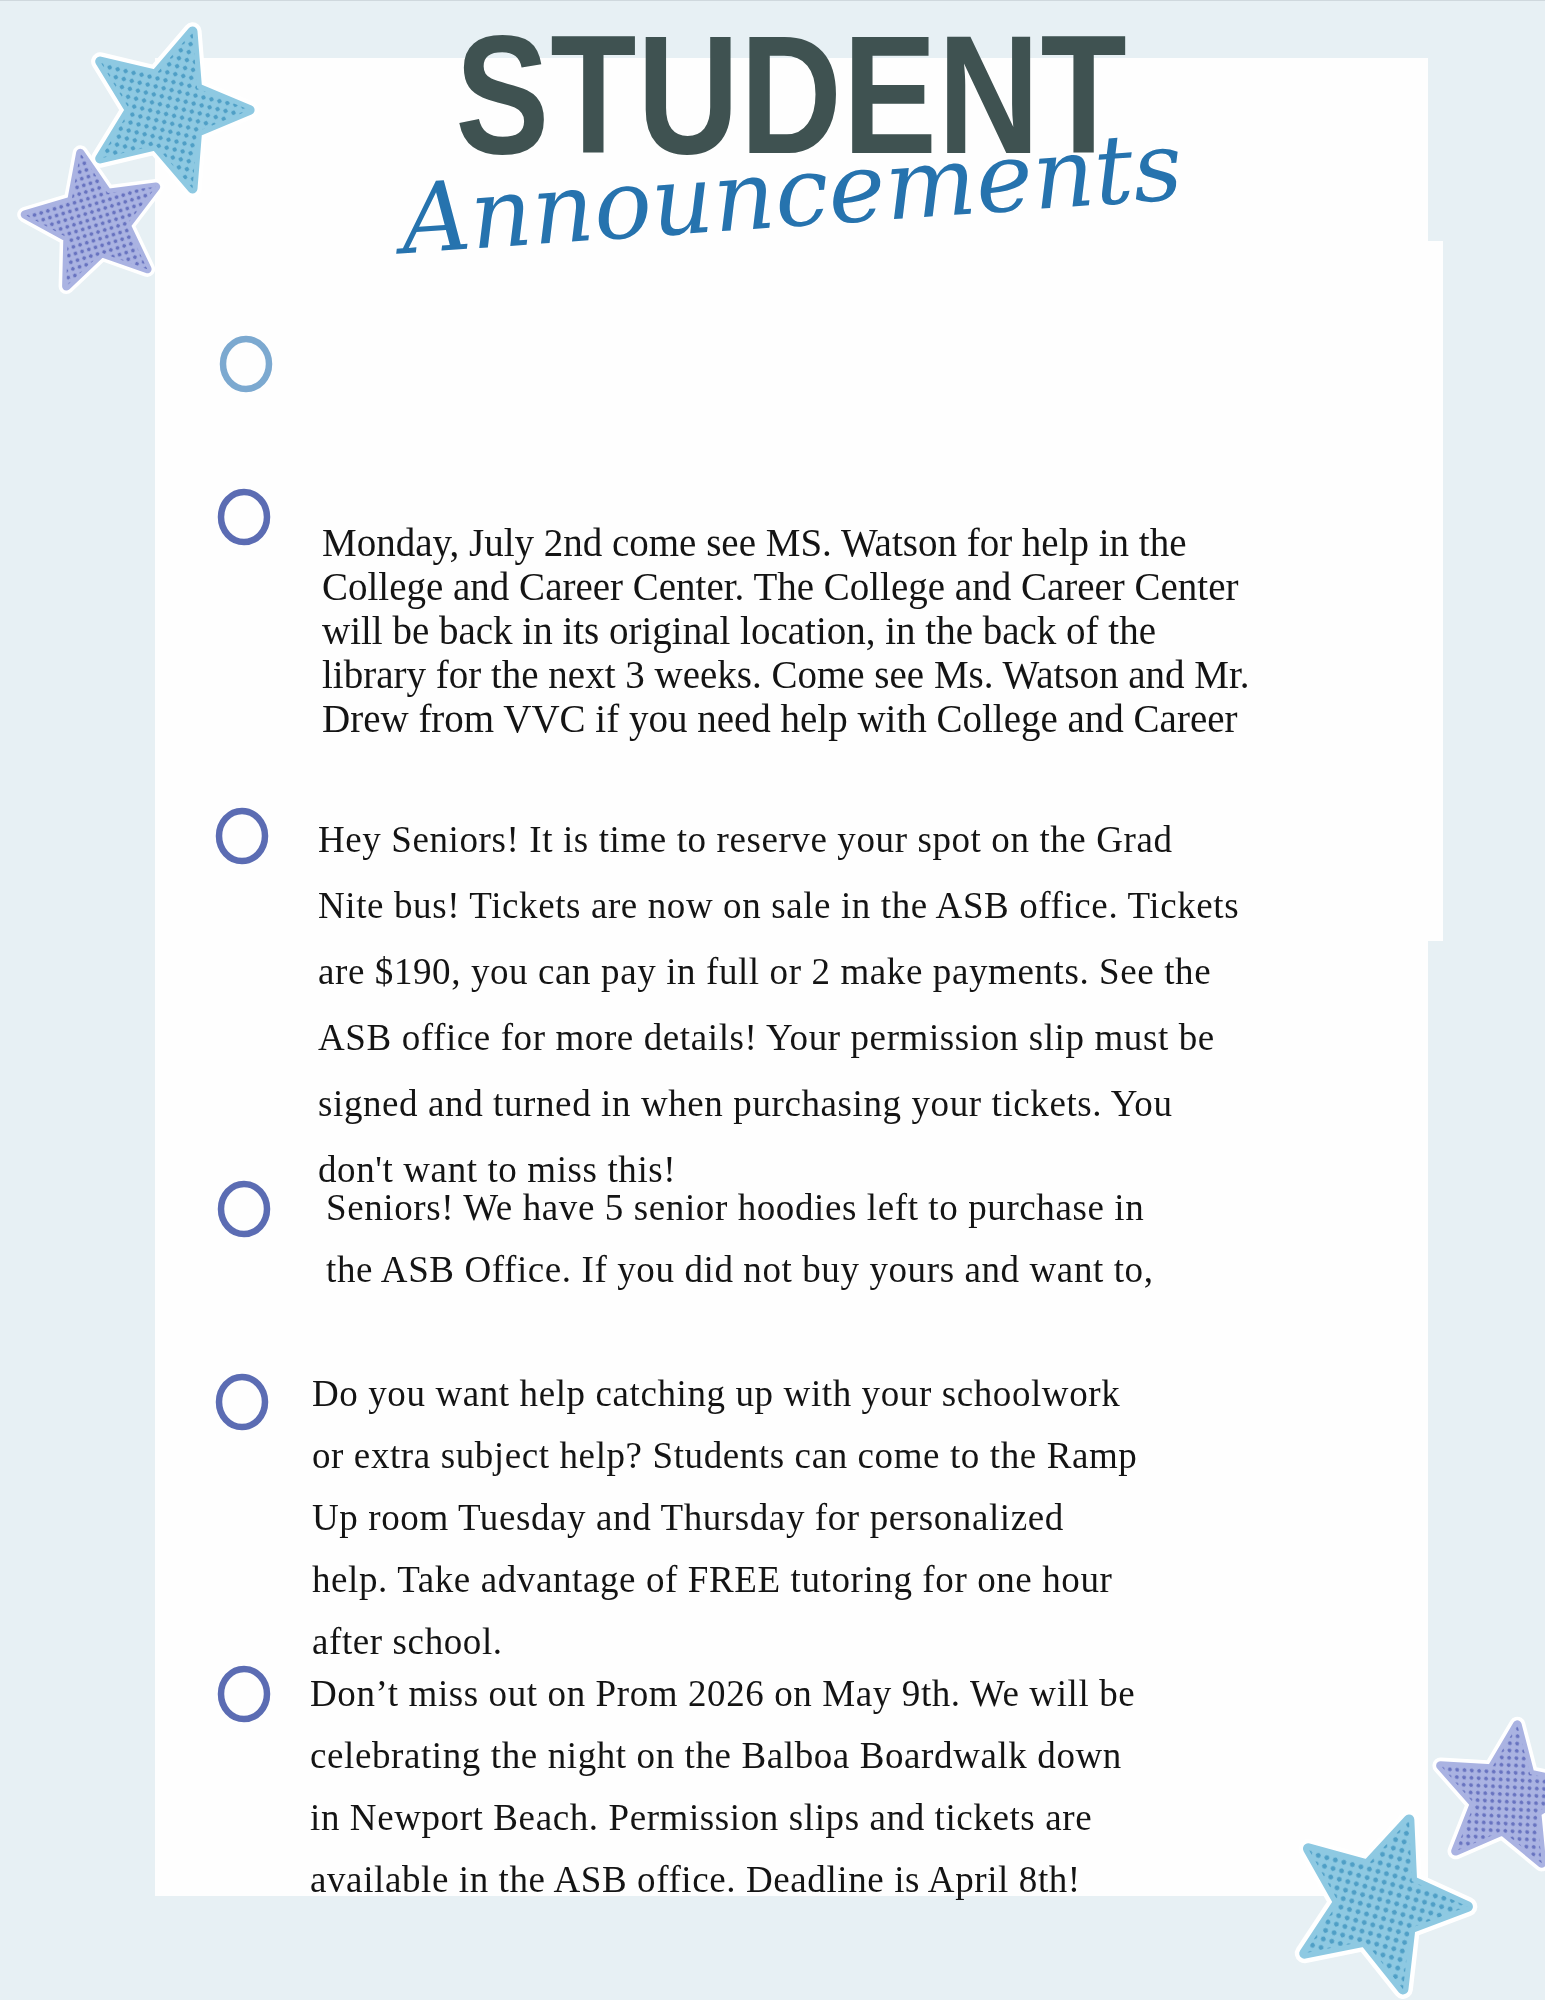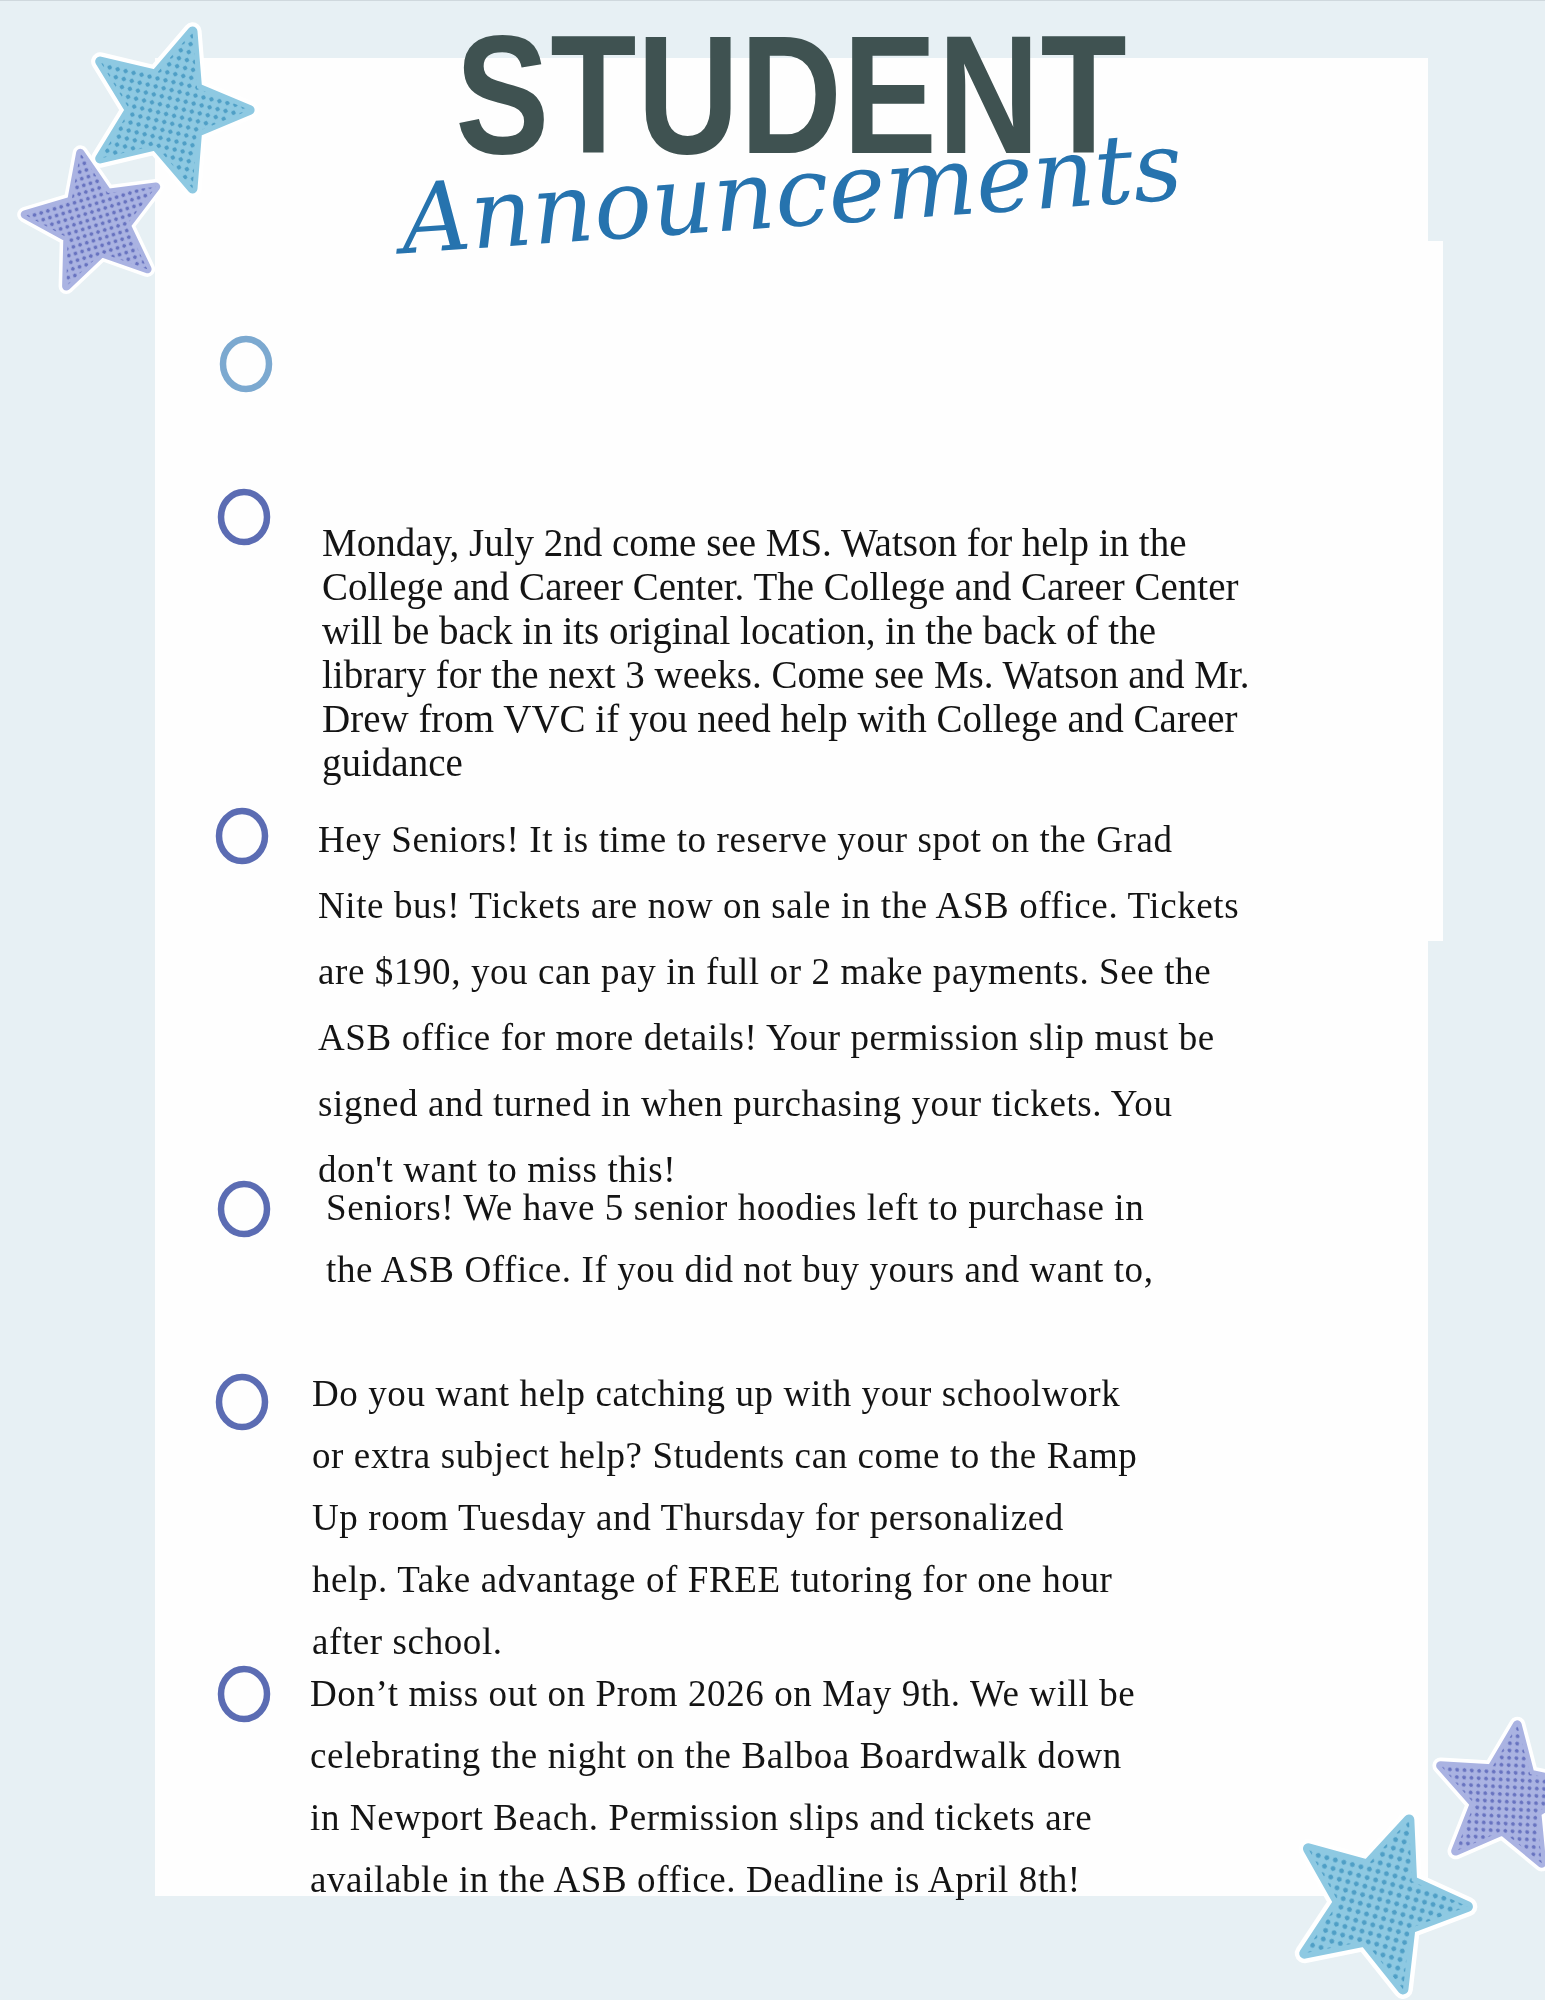--- a/index.html
+++ b/index.html
@@ -123,21 +123,20 @@
   <svg class="marker mk-6" width="56" height="58" viewBox="0 0 56 58">
     <ellipse cx="28" cy="29" rx="23" ry="25" fill="none" stroke-width="6.5" stroke="#5b6cb3"></ellipse>
   </svg>
 
   <div class="bullet-text bt-2">
       <div class="tline">Monday, July 2nd come see MS. Watson for help in the</div>
       <div class="tline">College and Career Center. The College and Career Center</div>
       <div class="tline">will be back in its original location, in the back of the</div>
       <div class="tline">library for the next 3 weeks. Come see Ms. Watson and Mr.</div>
       <div class="tline">Drew from VVC if you need help with College and Career</div>
-      <div class="tline">guidance</div>
     </div>
   <div class="bullet-text bt-3">
       <div class="tline">Hey Seniors! It is time to reserve your spot on the Grad</div>
       <div class="tline">Nite bus! Tickets are now on sale in the ASB office. Tickets</div>
       <div class="tline">are $190, you can pay in full or 2 make payments. See the</div>
       <div class="tline">ASB office for more details! Your permission slip must be</div>
       <div class="tline">signed and turned in when purchasing your tickets. You</div>
       <div class="tline">don't want to miss this!</div>
     </div>
   <div class="bullet-text bt-4">

